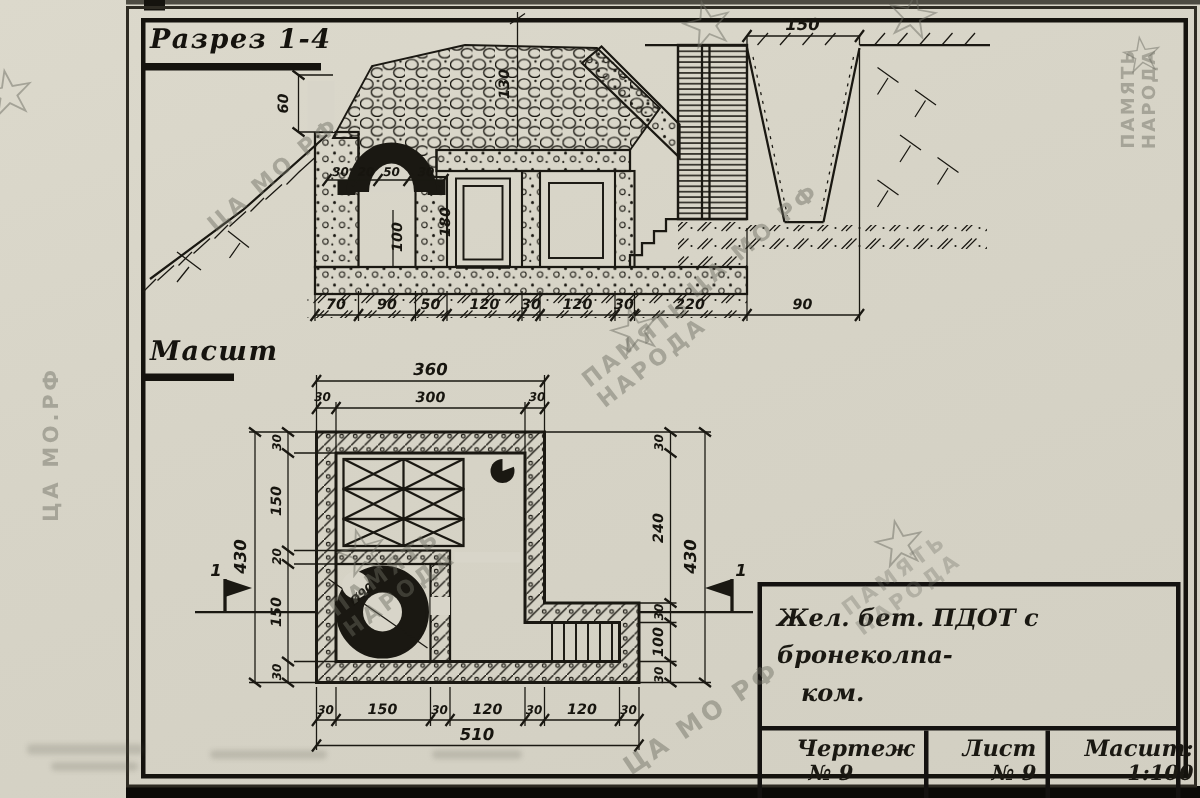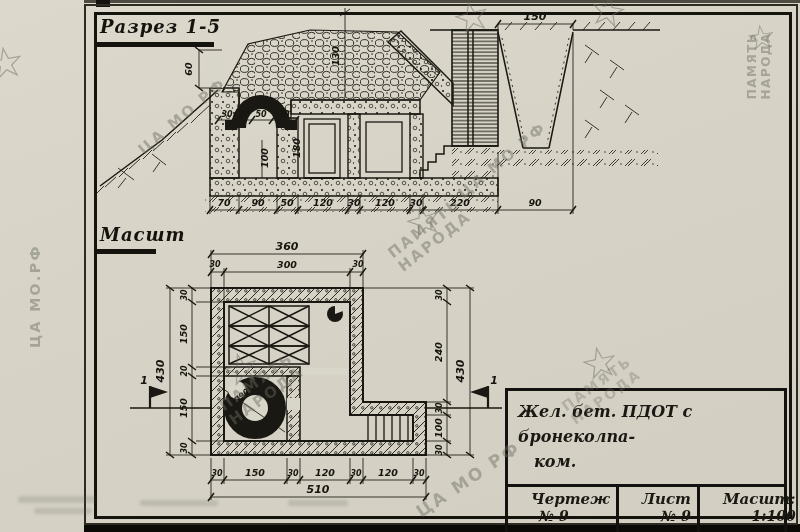--- a/index.html
+++ b/index.html
@@ -65,21 +65,21 @@
   <div class="abs nub"></div>
 
   <div class="abs border-outer"></div>
   <div class="abs border-inner"></div>
 
   <div class="smudge" style="left:18px;top:496px;width:78px;height:7px;"></div>
   <div class="smudge" style="left:34px;top:508px;width:58px;height:6px;"></div>
   <div class="smudge" style="left:140px;top:500px;width:78px;height:6px;"></div>
   <div class="smudge" style="left:288px;top:500px;width:60px;height:6px;"></div>
 
-  <div class="abs viewlabel" style="left:100px;top:16px;">Разрез 1-5</div>
+  <div class="abs viewlabel" style="left:100px;top:16px;">Разрез 1-4</div>
   <div class="abs ubar" style="left:96px;top:42px;width:118px;"></div>
   <div class="abs viewlabel" style="left:100px;top:224px;">Масшт</div>
   <div class="abs ubar" style="left:96px;top:249px;width:60px;"></div>
 
   <svg class="draw" viewBox="0 0 800 532">
     <defs>
       <pattern id="speckle" patternUnits="userSpaceOnUse" width="11" height="11">
         <circle cx="3" cy="3" r="1" fill="#1a1812"></circle>
         <circle cx="8" cy="7" r="1.8" fill="none" stroke="#1a1812" stroke-width="0.7"></circle>
         <circle cx="1.5" cy="9" r="0.7" fill="#1a1812"></circle>

